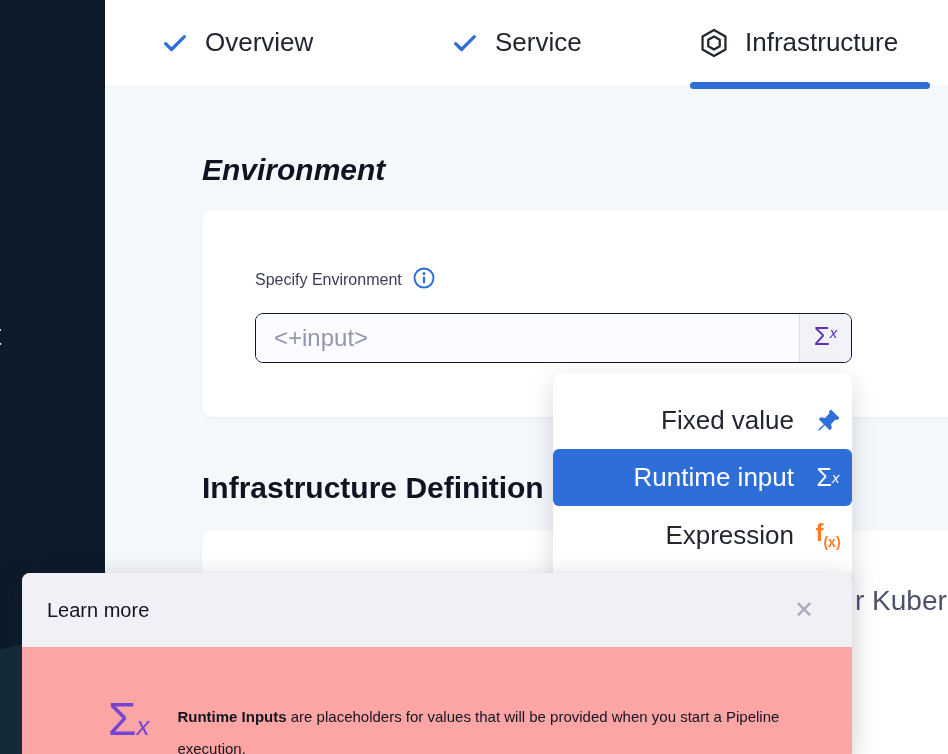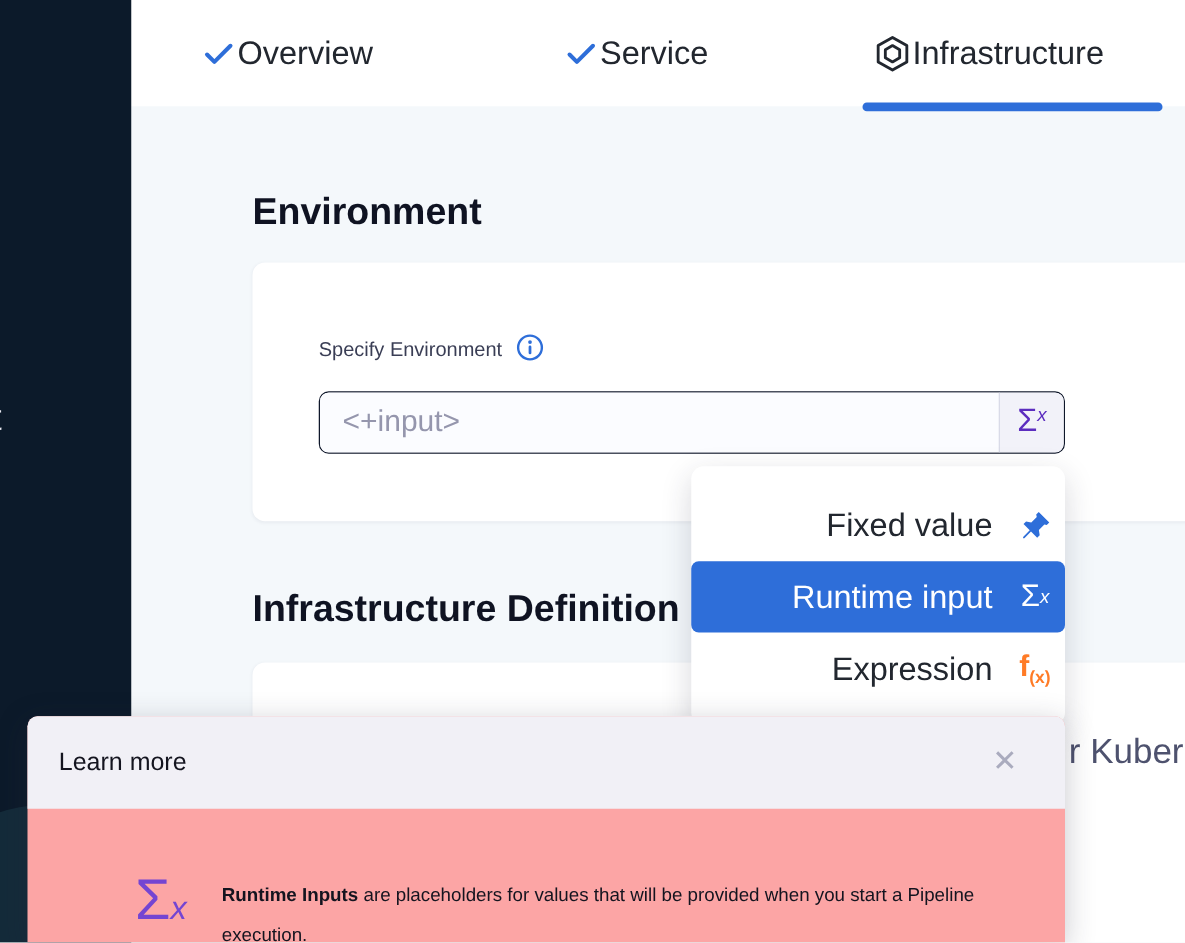--- a/index.html
+++ b/index.html
@@ -26,36 +26,36 @@
     background: #1c3a47; border-radius: 50%; opacity: .55;
   }
 
   
   .tabbar {
     position: absolute; left: 105px; top: 0; width: 843px; height: 85px;
     background: #ffffff; z-index: 4;
   }
   .tab {
     position: absolute; top: 0; height: 85px;
-    display: flex; align-items: center; 
+    display: flex; align-items: center; gap: 15px;
     font-size: 26px; font-weight: 500; color: #22272f; cursor: pointer;
   }
   .tab-overview { left: 55px; }
   .tab-service  { left: 345px; }
   .tab-infra    { left: 593px; }
   .tab .ticon { display: flex; align-items: center; }
   .tab-underline {
     position: absolute; left: 585px; top: 82px; width: 240px; height: 7px;
     border-radius: 4px; background: #2e6ed9;
   }
 
   
   .h-env {
     position: absolute; left: 202px; top: 153px;
-    font-size: 30px; font-weight: 700; color: #0f1322; z-index: 2;
+    font-size: 30px; font-weight: 700; color: #0f1322; z-index: 2; font-style: italic;
   }
   .h-infra {
     position: absolute; left: 202px; top: 471px;
     font-size: 30px; font-weight: 700; color: #0f1322; z-index: 2;
     white-space: nowrap;
   }
 
   
   .card {
     position: absolute; background: #fff; border-radius: 10px;

